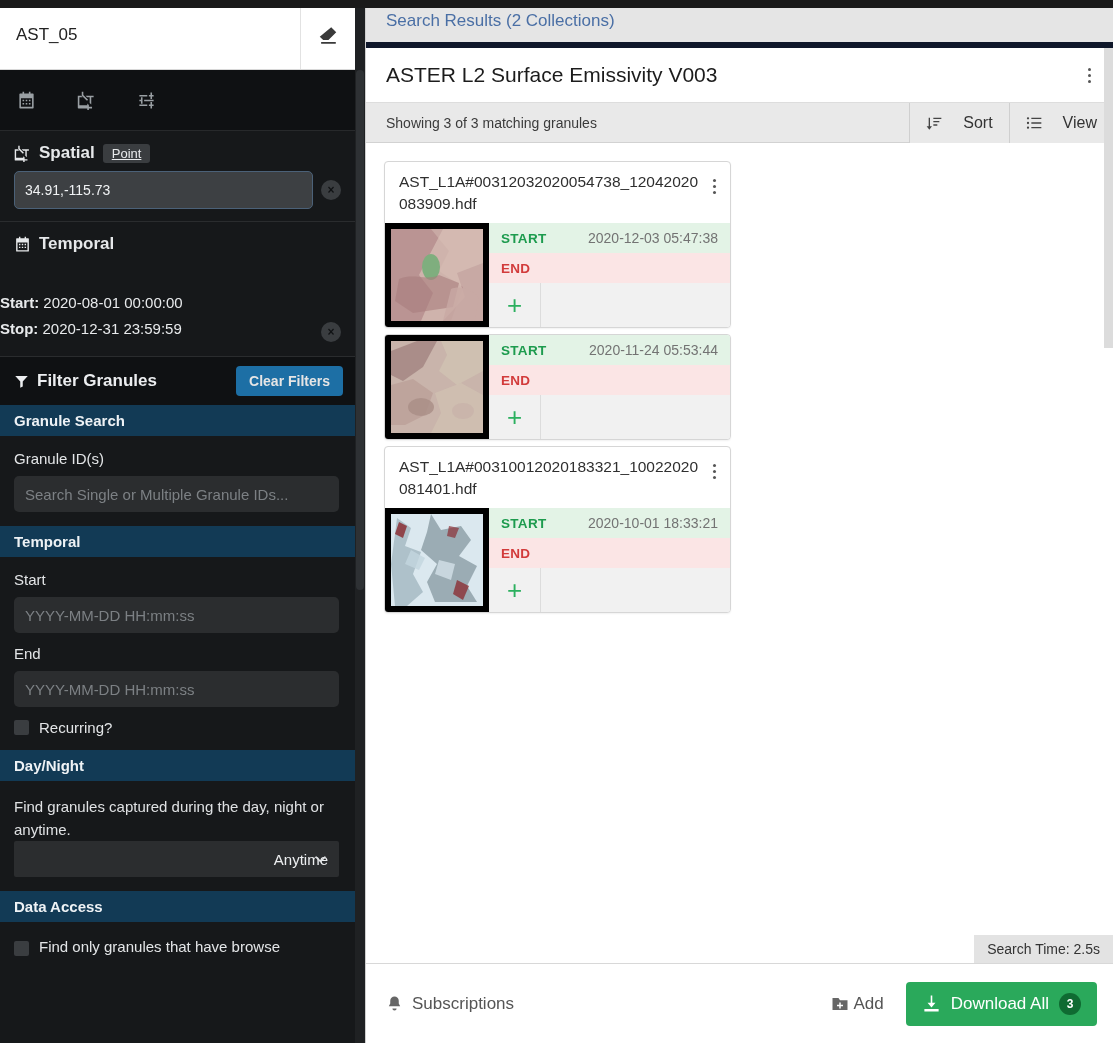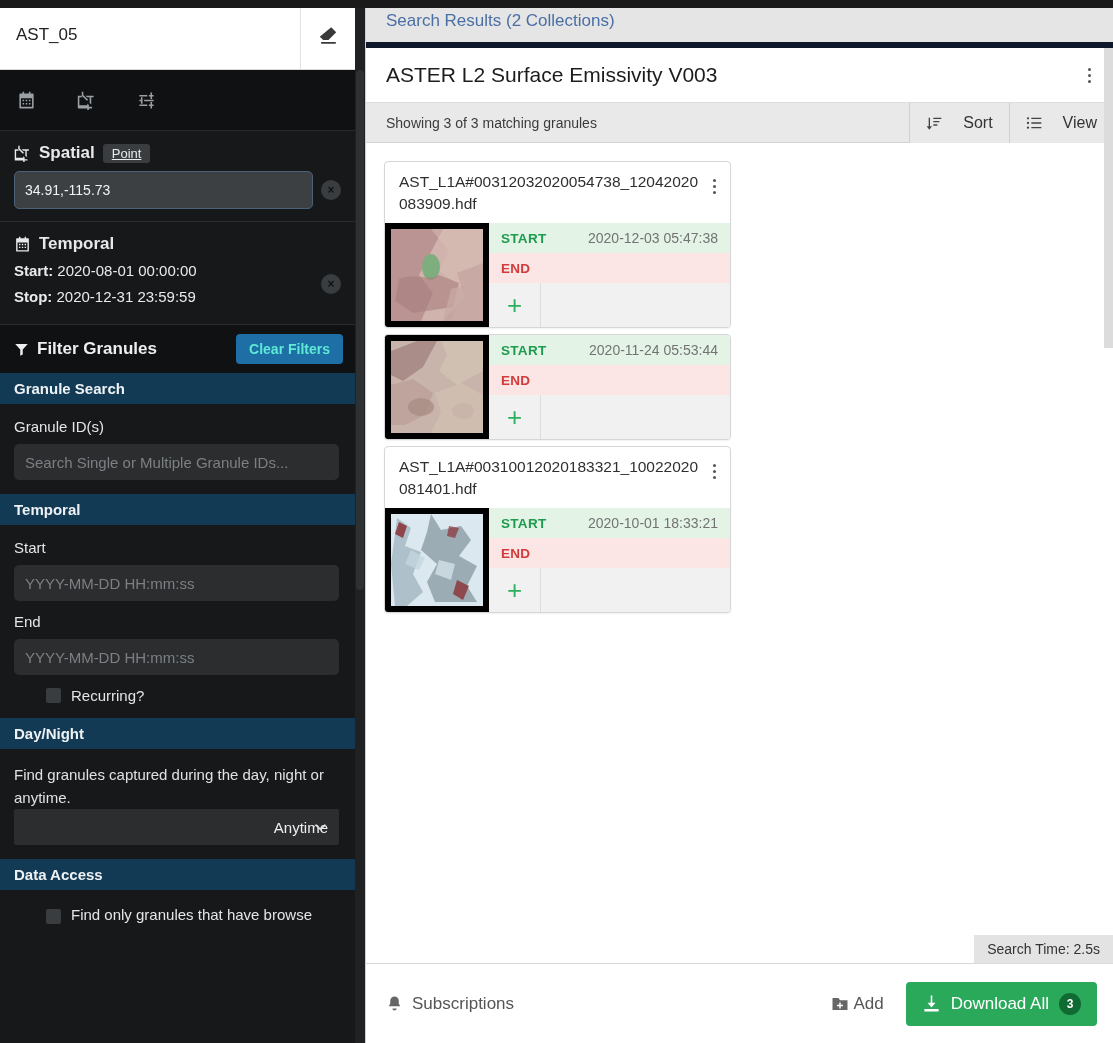--- a/index.html
+++ b/index.html
@@ -146,22 +146,23 @@
     color: #101214;
     display: flex; align-items: center; justify-content: center;
     font-size: 12px; font-weight: bold;
     cursor: pointer;
     flex: 0 0 20px;
   }
 
   .temporal-block { padding: 10px 0 14px 0; }
   .temporal-rows {
     display: flex;
-    align-items: center;
-    padding: 4px 14px 0 14px;
+    align-items: flex-end;
+    padding: 4px 14px 0 0;
+    margin-top: 32px;
   }
   .temporal-rows .lines { flex: 1; }
   .tline {
     font-size: 15px;
     color: #e8eaec;
     line-height: 26px;
   }
   .tline b { font-weight: bold; }
 
   
@@ -172,21 +173,21 @@
     align-items: center;
     padding: 0 12px 0 14px;
     justify-content: space-between;
   }
   .fg-head .left {
     display: flex; align-items: center; gap: 8px;
     font-size: 17px; font-weight: 600; color: #eceef0;
   }
   .btn-clear-filters {
     background: #1d6fa5;
-    color: #5eead4;
+    color: #e5e5e5;
     border: none;
     border-radius: 4px;
     font-size: 14px;
     font-weight: bold;
     padding: 7px 13px;
     cursor: pointer;
     font-family: "Liberation Sans", sans-serif;
   }
 
   .sec-head {
@@ -214,21 +215,21 @@
     color: #e8eaec;
     font-size: 15px;
     padding: 7px 11px;
     outline: none;
     font-family: "Liberation Sans", sans-serif;
   }
   .text-input::placeholder { color: #7c8084; }
   .check-row {
     display: flex; align-items: center; gap: 10px;
     margin-top: 12px;
-    color: #e3e5e7; font-size: 15px; margin-left: 32px;
+    color: #e3e5e7; font-size: 15px;
   }
   .cbox {
     width: 15px; height: 15px;
     background: #3a3d40;
     border-radius: 2px;
     flex: 0 0 15px;
     cursor: pointer;
   }
   .helper-text {
     color: #dfe1e3;

